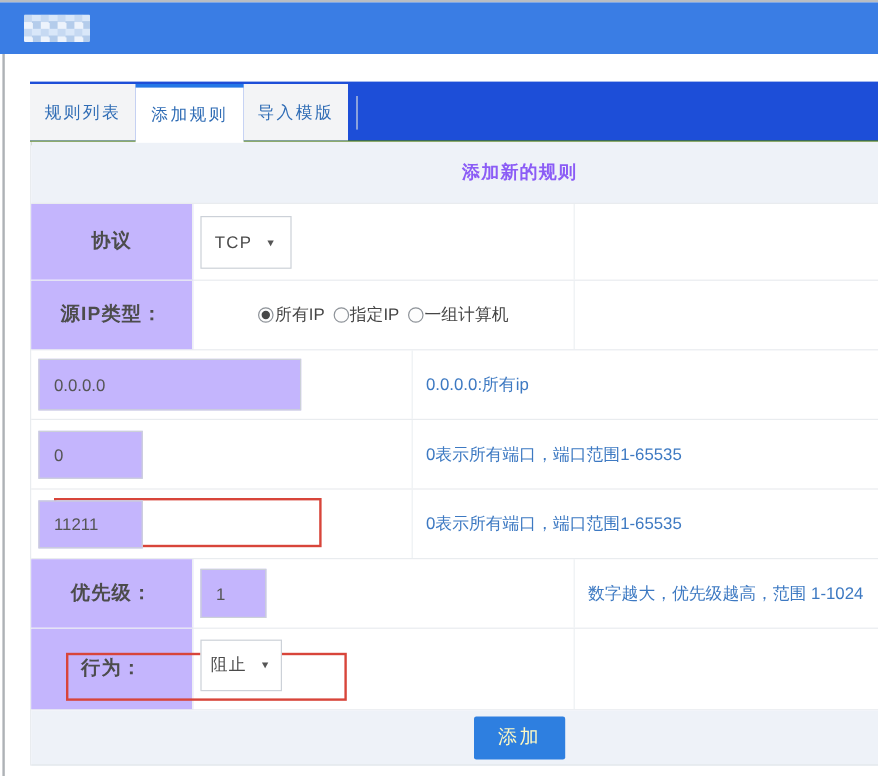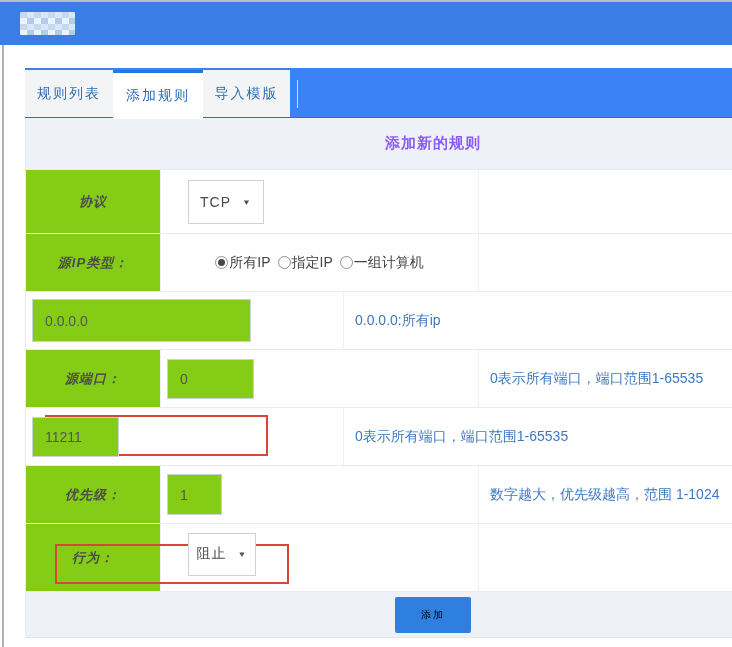--- a/index.html
+++ b/index.html
@@ -12,57 +12,57 @@
 
   
   .header{position:absolute;left:0;top:2px;width:732px;height:43px;background:#3a7de4;display:flex;align-items:center;}
   .redacted{position:absolute;left:20px;top:10px;width:55px;height:23px;border-radius:1px;
     background-image:conic-gradient(#d9e7f9 90deg,#b4cceb 90deg 180deg,#edf3fc 180deg 270deg,#c6d9f2 270deg);
     background-size:14px 12px;filter:blur(.6px);}
   .header-title{position:absolute;left:78px;top:0;height:43px;display:flex;align-items:center;
     color:#fff;font-size:15px;letter-spacing:1px;}
 
   
-  .tabstrip{position:absolute;left:25px;top:68px;width:707px;height:49px;background:#3b82f6;border-bottom:4px solid #4d7c0f;}
+  .tabstrip{position:absolute;left:25px;top:68px;width:707px;height:49px;background:#1d4ed8;border-bottom:4px solid #4d7c0f;}
   .tab{position:absolute;top:2px;height:47px;display:flex;align-items:center;justify-content:center;
     font-size:14px;letter-spacing:2px;color:#2f6cb5;background:#f3f4f6;box-sizing:border-box;cursor:pointer;}
   .tab.active{top:2px;height:49px;background:#fff;border-top:3px solid #2577e6;z-index:2;}
   .tab-divider{position:absolute;left:272px;top:12px;width:1px;height:28px;background:#d5dae0;}
 
   
   .form-table{position:absolute;left:25px;top:118px;width:815px;border-left:1px solid #e9ecef;box-sizing:border-box;}
   .row{display:flex;border-bottom:1px solid #e9ecef;box-sizing:border-box;}
   .row-full{background:#eef2f8;align-items:center;justify-content:center;}
-  .c1{width:135px;background:#84cc16;border-right:1px solid #edf0f3;display:flex;align-items:center;justify-content:center;
-    font-weight:bold;font-size:13px;color:#4c4c4c;letter-spacing:1px;box-sizing:border-box;flex-shrink:0;font-style:italic;}
+  .c1{width:135px;background:#c4b5fd;border-right:1px solid #edf0f3;display:flex;align-items:center;justify-content:center;
+    font-weight:bold;font-size:16px;color:#4c4c4c;letter-spacing:1px;box-sizing:border-box;flex-shrink:0;}
   .c2{width:318px;border-right:1px solid #edf0f3;display:flex;align-items:center;padding-left:6px;box-sizing:border-box;flex-shrink:0;}
   .c2.center{justify-content:center;padding-left:0;text-align:center;}
   .c3{flex:1;display:flex;align-items:center;padding-left:11px;box-sizing:border-box;
     color:#3d79c2;font-size:14px;white-space:nowrap;overflow:hidden;}
   .ftitle{font-size:15px;font-weight:bold;color:#8b5cf6;letter-spacing:1px;}
 
   
-  .tin{position:relative;z-index:2;border:1px solid #ccd1d8;background:#84cc16;color:#555;
+  .tin{position:relative;z-index:2;border:1px solid #ccd1d8;background:#c4b5fd;color:#555;
     font-size:14px;padding:0 0 0 12px;box-sizing:border-box;font-family:inherit;outline:none;}
   .selbox{position:relative;z-index:2;border:1px solid #ccd1d8;background:#fff;color:#4a4a4a;font-size:14px;
-    display:flex;align-items:center;justify-content:center;gap:11px;box-sizing:border-box;cursor:pointer;letter-spacing:1px;margin-left:21px;}
+    display:flex;align-items:center;justify-content:center;gap:11px;box-sizing:border-box;cursor:pointer;letter-spacing:1px;}
   .caret{font-size:9px;color:#555;transform:scaleY(.9);}
   .radios{display:flex;align-items:center;gap:7px;font-size:14px;color:#454545;}
   .ropt{display:flex;align-items:center;gap:1px;cursor:pointer;}
   .rdot{width:13px;height:13px;border-radius:50%;border:1px solid #8d9298;background:#fdfdfd;box-sizing:border-box;
     display:inline-flex;align-items:center;justify-content:center;flex-shrink:0;}
   .rdot.on::after{content:"";width:7px;height:7px;border-radius:50%;background:#474747;}
 
   
   .redbox{position:absolute;border:2px solid #d8453a;box-sizing:border-box;z-index:1;}
   .redbox1{left:45px;top:415px;width:223px;height:41px;}
   .redbox2{left:55px;top:544px;width:234px;height:40px;}
 
-  .addbtn{width:76px;height:36px;background:#2e7fe0;color:#000000;border:none;border-radius:2px;
-    font-size:10px;letter-spacing:2px;cursor:pointer;font-family:inherit;}
+  .addbtn{width:76px;height:36px;background:#2e7fe0;color:#fef9c3;border:none;border-radius:2px;
+    font-size:16px;letter-spacing:2px;cursor:pointer;font-family:inherit;}
 </style>
 </head>
 <body>
 
 <div class="page">
 
   <div class="top-edge"></div>
 
   <div class="header">
     <div class="redacted"></div>
@@ -116,21 +116,20 @@
     </div>
 
     <div class="row" style="height:58px;">
       <div class="c2">
         <input class="tin" style="width: 219px; height: 43px;" value="0.0.0.0">
       </div>
       <div class="c3">0.0.0.0:所有ip</div>
     </div>
 
     <div class="row" style="height:58px;">
-      <div class="c1">源端口：</div>
       <div class="c2">
         <input class="tin" style="width: 87px; height: 40px;" value="0">
       </div>
       <div class="c3">0表示所有端口，端口范围1-65535</div>
     </div>
 
     <div class="row" style="height:58px;">
       <div class="c2">
         <input class="tin" style="width: 87px; height: 40px;" value="11211">
       </div>

